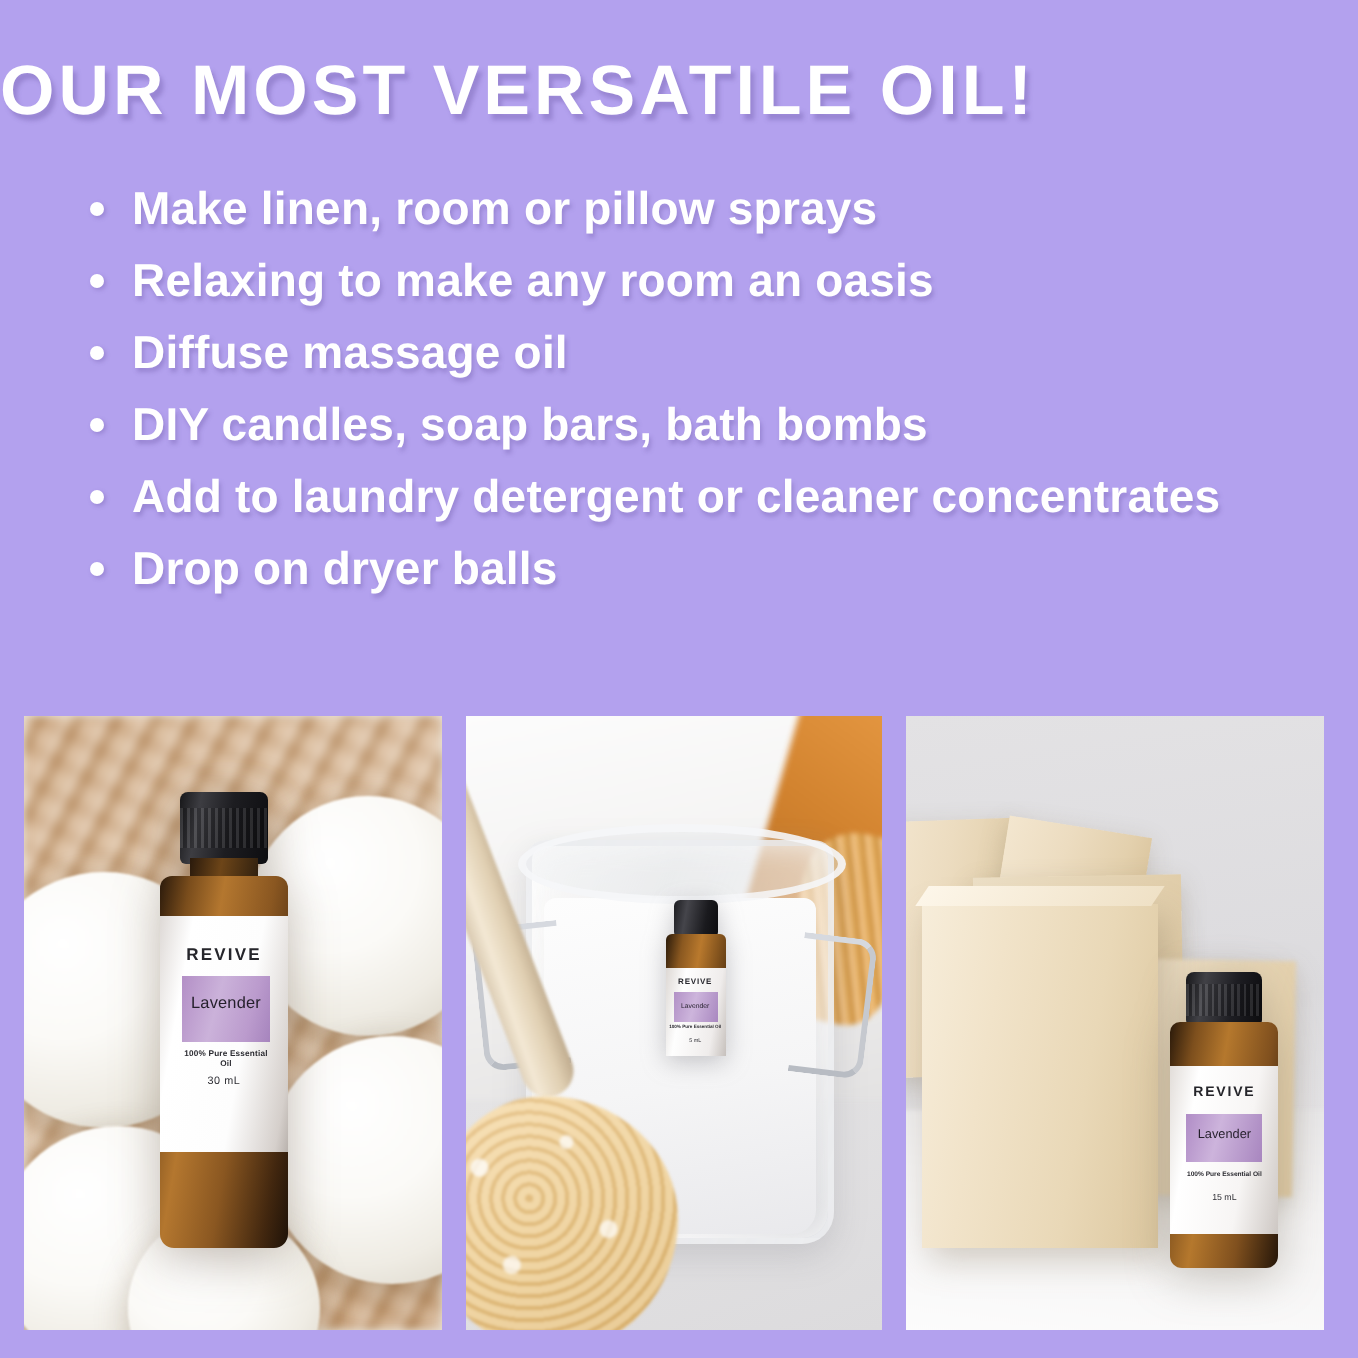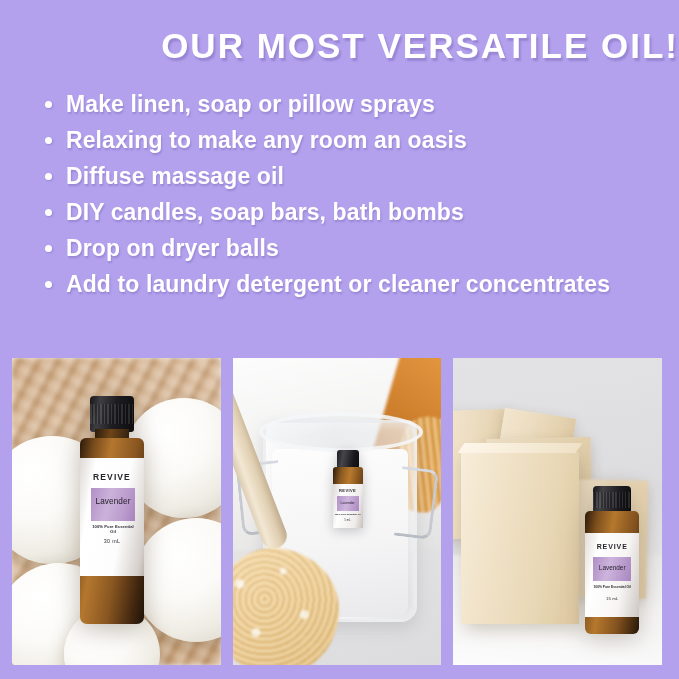--- a/index.html
+++ b/index.html
@@ -16,21 +16,21 @@
     font-family: "Liberation Sans", "DejaVu Sans", sans-serif;
     -webkit-font-smoothing: antialiased;
   }
 
   
   #headline {
     position: absolute;
     left: 0;
     top: 26px;
     width: 679px;
-    text-align: right;
+    text-align: left;
     color: #ffffff;
     font-size: 35px;
     font-weight: bold;
     letter-spacing: 2.0px;
     line-height: 40px;
     text-shadow: 2px 3px 2px rgba(104, 84, 160, 0.35);
     white-space: nowrap;
   }
 
   
@@ -375,41 +375,41 @@
 </head>
 <body>
 
 <div id="poster">
 
   <div id="headline">OUR MOST VERSATILE OIL!</div>
 
   <ul id="benefits">
     <li>
       <span class="dot"></span>
-      <span>Make linen, soap or pillow sprays</span>
+      <span>Make linen, room or pillow sprays</span>
     </li>
     <li>
       <span class="dot"></span>
       <span>Relaxing to make any room an oasis</span>
     </li>
     <li>
       <span class="dot"></span>
       <span>Diffuse massage oil</span>
     </li>
     <li>
       <span class="dot"></span>
       <span>DIY candles, soap bars, bath bombs</span>
     </li>
     <li>
       <span class="dot"></span>
+      <span>Add to laundry detergent or cleaner concentrates</span>
+    </li>
+    <li>
+      <span class="dot"></span>
       <span>Drop on dryer balls</span>
-    </li>
-    <li>
-      <span class="dot"></span>
-      <span>Add to laundry detergent or cleaner concentrates</span>
     </li>
   </ul>
 
   <div id="photos">
 
     <div class="photo">
       <div class="p1-bg"></div>
       <div class="ball p1-b1"></div>
       <div class="ball p1-b2"></div>
       <div class="ball p1-b3"></div>

